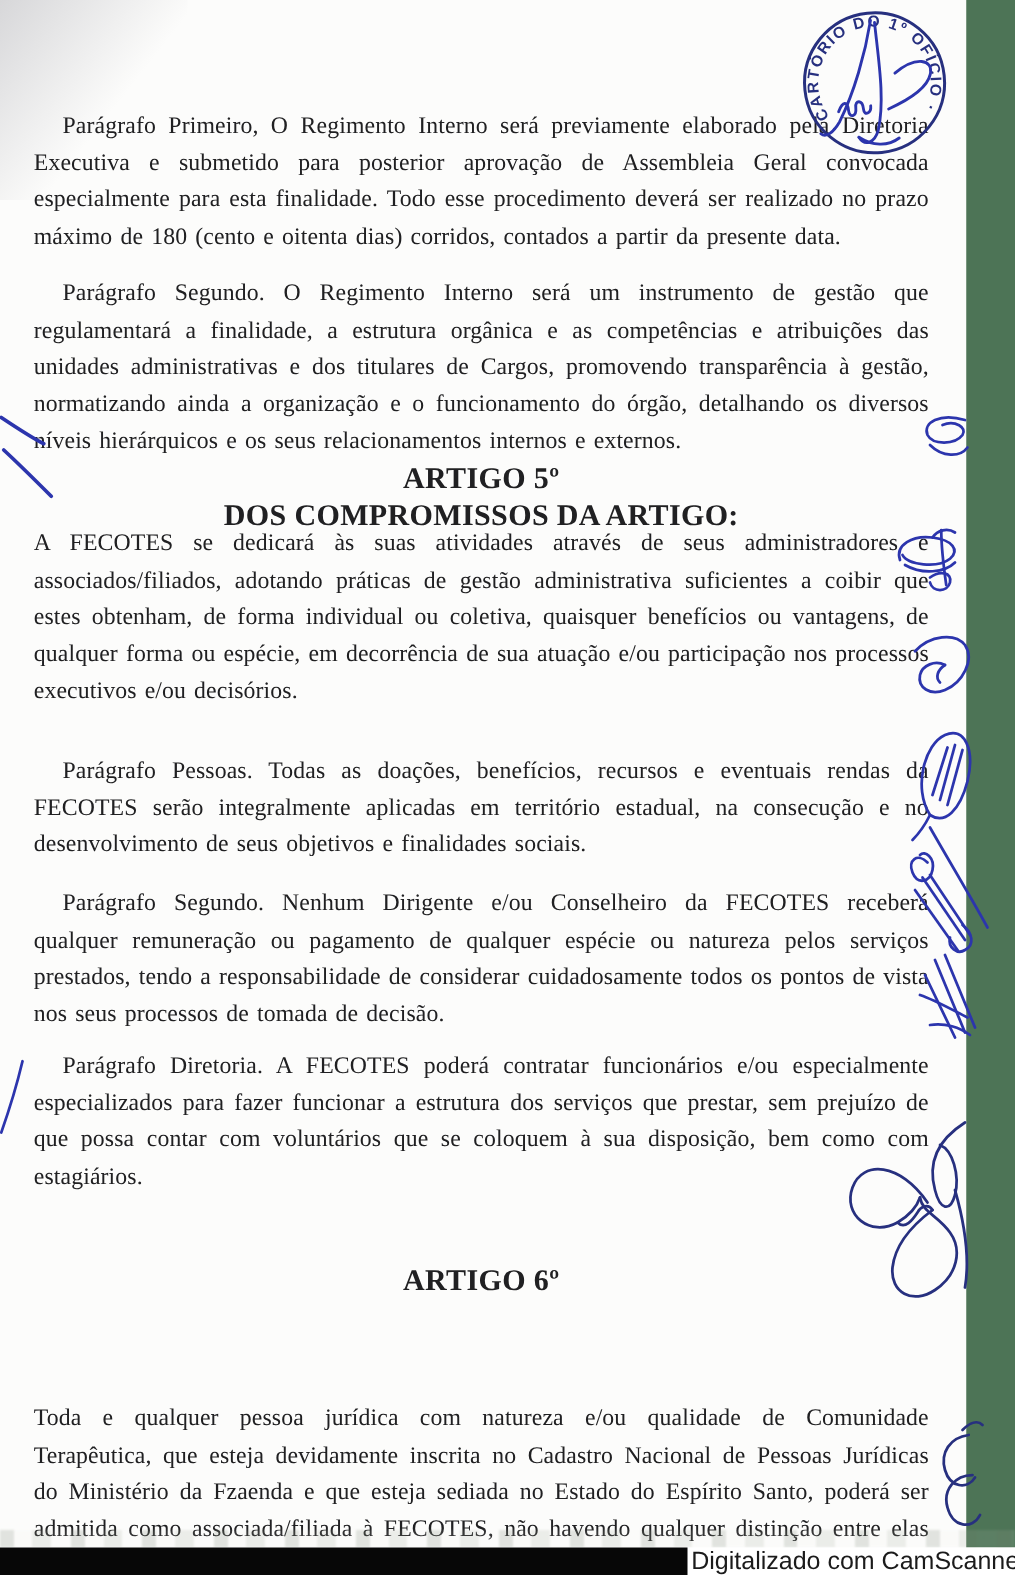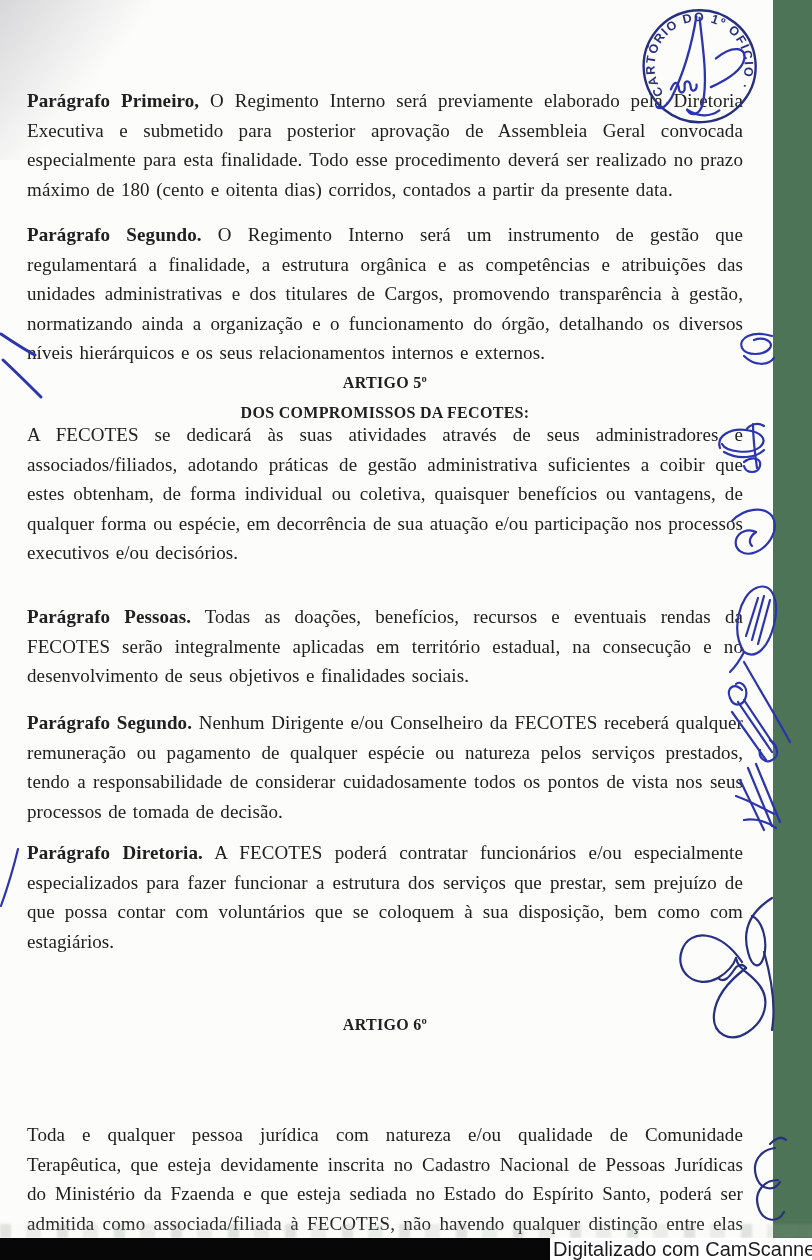--- a/index.html
+++ b/index.html
@@ -11,24 +11,24 @@
   .corner-shadow{
     position:absolute;left:0;top:0;width:150px;height:160px;
     background:linear-gradient(128deg,rgba(170,170,176,.45),rgba(255,255,255,0) 58%);
     pointer-events:none;
   }
   .block{
     position:absolute;left:27px;width:716px;
     font-size:19px;line-height:29.5px;text-align:justify;
     letter-spacing:.1px;word-spacing:1.6px;
   }
-  .lead{font-weight:bold;}
+  .lead{font-weight:normal;margin-left:23px;}
   .heading{
     position:absolute;left:27px;width:716px;text-align:center;
-    font-weight:bold;font-size:16px;letter-spacing:.3px;line-height:26px;
+    font-weight:bold;font-size:24px;letter-spacing:.3px;line-height:26px;
   }
   .scan-band{
     position:absolute;left:773px;top:0;width:39px;height:1238px;
     background:var(--scan_band,#4d7456);
   }
   .noise-strip{
     position:absolute;left:0;top:1224px;width:812px;height:14px;opacity:.45;
     background:repeating-linear-gradient(90deg,
       rgba(142,152,138,.55) 0 11px, rgba(236,238,233,.25) 11px 26px,
       rgba(160,168,152,.4) 26px 41px, rgba(244,244,240,.2) 41px 57px);
@@ -59,21 +59,21 @@
 
   <div class="block" style="top:86px">
     <span class="lead">Parágrafo Primeiro,</span><span> O Regimento Interno será previamente elaborado pela Diretoria Executiva e submetido para posterior aprovação de Assembleia Geral convocada especialmente para esta finalidade. Todo esse procedimento deverá ser realizado no prazo máximo de 180 (cento e oitenta dias) corridos, contados a partir da presente data.</span>
   </div>
 
   <div class="block" style="top:220px">
     <span class="lead">Parágrafo Segundo.</span><span> O Regimento Interno será um instrumento de gestão que regulamentará a finalidade, a estrutura orgânica e as competências e atribuições das unidades administrativas e dos titulares de Cargos, promovendo transparência à gestão, normatizando ainda a organização e o funcionamento do órgão, detalhando os diversos níveis hierárquicos e os seus relacionamentos internos e externos.</span>
   </div>
 
   <div class="heading" style="top:370px">ARTIGO 5º</div>
-  <div class="heading" style="top:400px">DOS COMPROMISSOS DA FECOTES:</div>
+  <div class="heading" style="top:400px">DOS COMPROMISSOS DA ARTIGO:</div>
 
   <div class="block" style="top:420px">
     <span>A FECOTES se dedicará às suas atividades através de seus administradores e associados/filiados, adotando práticas de gestão administrativa suficientes a coibir que estes obtenham, de forma individual ou coletiva, quaisquer benefícios ou vantagens, de qualquer forma ou espécie, em decorrência de sua atuação e/ou participação nos processos executivos e/ou decisórios.</span>
   </div>
 
   <div class="block" style="top:602px">
     <span class="lead">Parágrafo Pessoas.</span><span> Todas as doações, benefícios, recursos e eventuais rendas da FECOTES serão integralmente aplicadas em território estadual, na consecução e no desenvolvimento de seus objetivos e finalidades sociais.</span>
   </div>
 
   <div class="block" style="top:708px">

